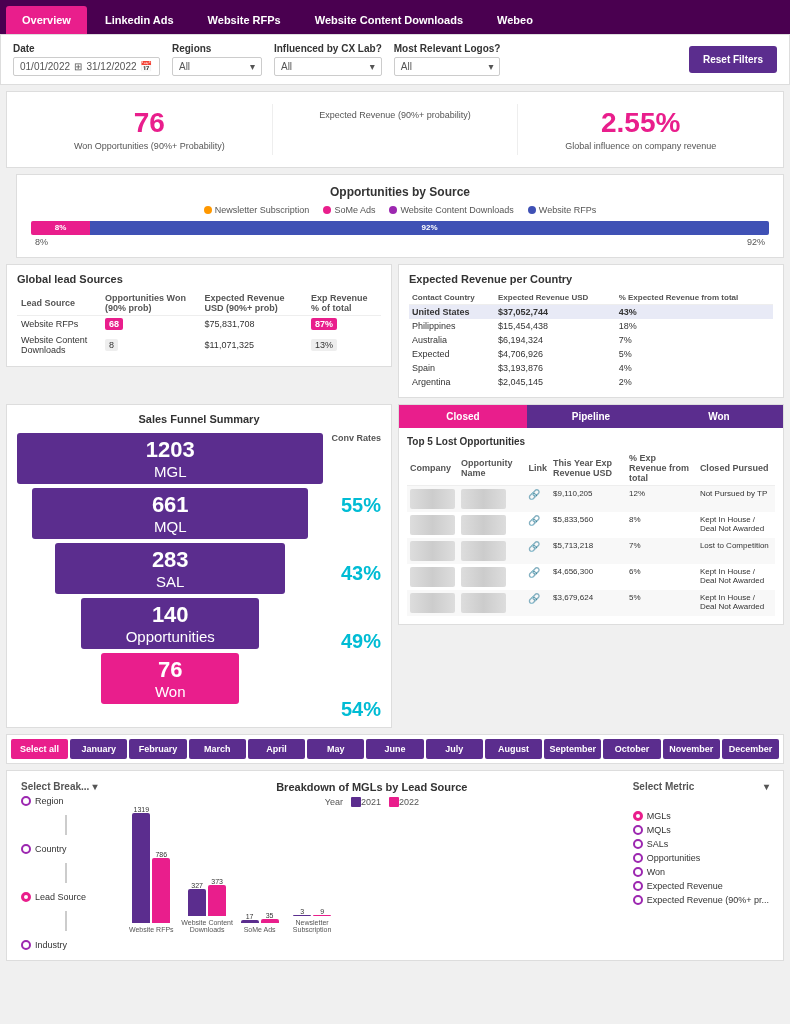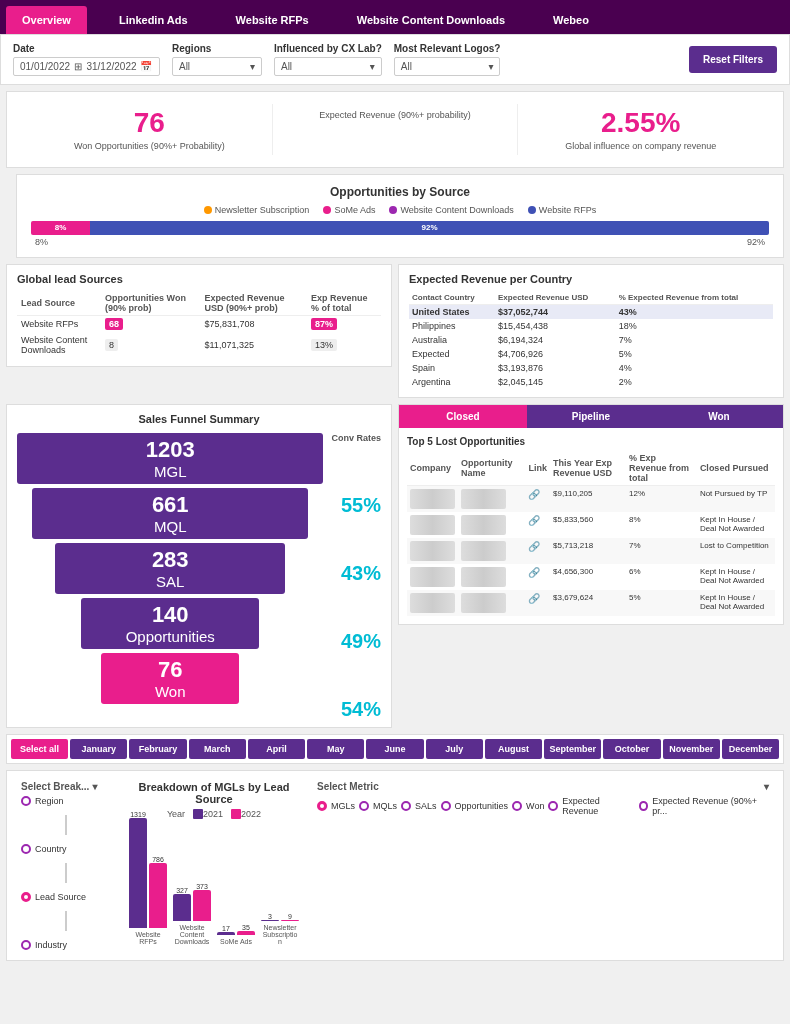--- a/index.html
+++ b/index.html
@@ -10,21 +10,21 @@
       min-height: 1024px;
       font-size: 11px;
       color: #333;
     }
 
     
     .nav-tabs {
       display: flex;
       background: #4a0050;
       padding: 6px 6px 0 6px;
-      gap: 16px;
+      gap: 2px;
     }
     .nav-tab {
       padding: 8px 16px;
       color: #fff;
       font-size: 11px;
       font-weight: 600;
       cursor: pointer;
       border-radius: 3px 3px 0 0;
       background: transparent;
       border: none;
@@ -290,21 +290,21 @@
     .timeline-line { width: 2px; background: #ccc; margin: 4px auto; height: 20px; }
 
     .chart-area { flex: 1; }
     .chart-title { font-size: 11px; font-weight: 700; color: #333; text-align: center; margin-bottom: 4px; }
     .chart-subtitle { font-size: 9px; color: #555; text-align: center; margin-bottom: 6px; display: flex; align-items: center; justify-content: center; gap: 8px; }
     .legend-sq { width: 10px; height: 10px; display: inline-block; border-radius: 1px; }
     .bar-chart { display: flex; align-items: flex-end; gap: 6px; height: 120px; padding: 0 4px; }
 
     .metric-controls { min-width: 130px; font-size: 9px; }
     .metric-title { font-size: 10px; font-weight: 700; margin-bottom: 4px; color: #555; display: flex; align-items: center; justify-content: space-between; }
-    .metric-radio-group { display: flex; flex-direction: row; gap: 4px; margin-top: 4px; }
+    .metric-radio-group { display: flex; flex-direction: column; gap: 4px; margin-top: 19px; }
 
     
     .rev-table { width: 100%; font-size: 9px; border-collapse: collapse; }
     .rev-table th { padding: 2px 3px; color: #555; font-weight: 600; text-align: left; font-size: 8px; border-bottom: 1px solid #eee; }
     .rev-table td { padding: 2px 3px; color: #333; }
     .highlight-blue { background: #e8eaf6 !important; font-weight: 600; }
   </style>
 </head>
 <body>
 

